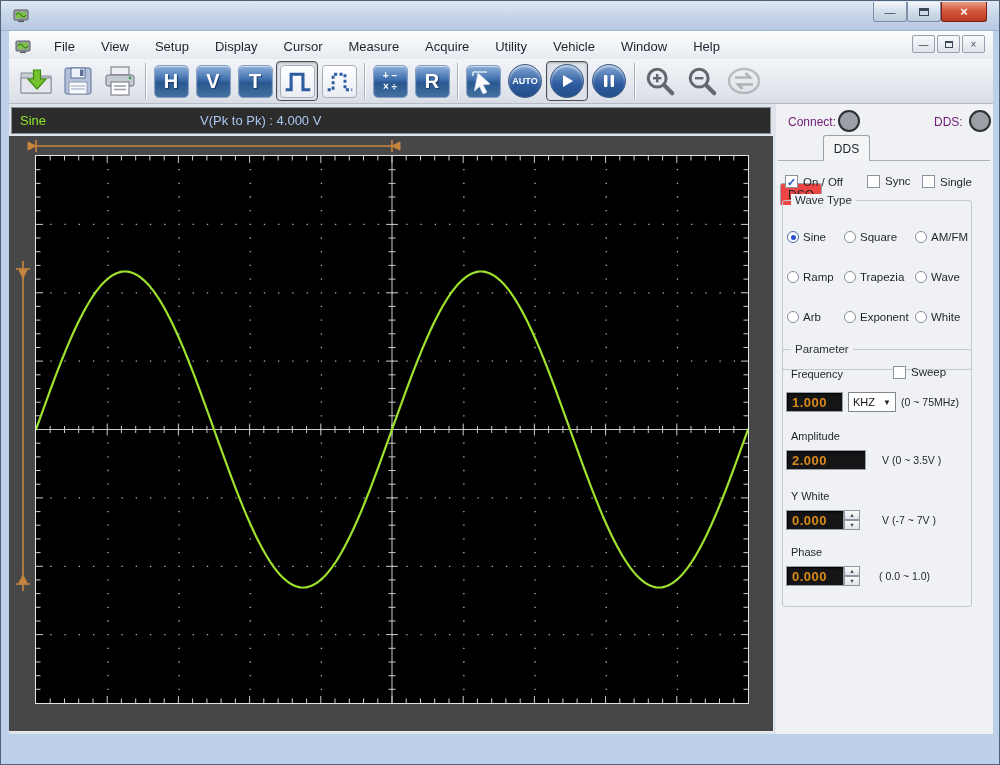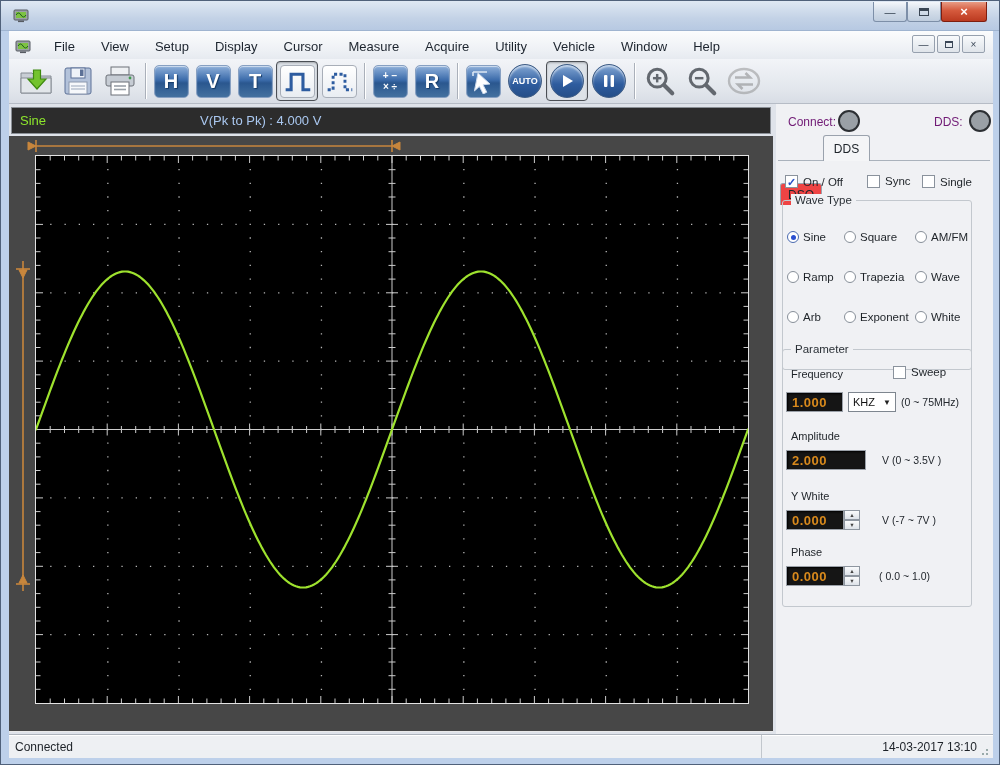--- a/index.html
+++ b/index.html
@@ -420,19 +420,14 @@
       <span class="fieldlabel" style="left:8px;top:196px;">Phase</span>
       <div class="valbox" style="left:3px;top:216px;width:58px;">0.000</div>
       <div class="spinner" style="left:61px;top:216px;">
         <span class="spinbtn">▲</span>
         <span class="spinbtn">▼</span>
       </div>
       <span class="rangelabel" style="left:96px;top:220px;">( 0.0 ~ 1.0)</span>
     </div>
   </div>
 
-  <div id="statusbar" class="abs">
-    <span id="status-left">Connected</span>
-    <span id="status-date">14-03-2017  13:10</span>
-    <span id="grip"></span>
-  </div>
 
 </div>
 
 </body></html>

